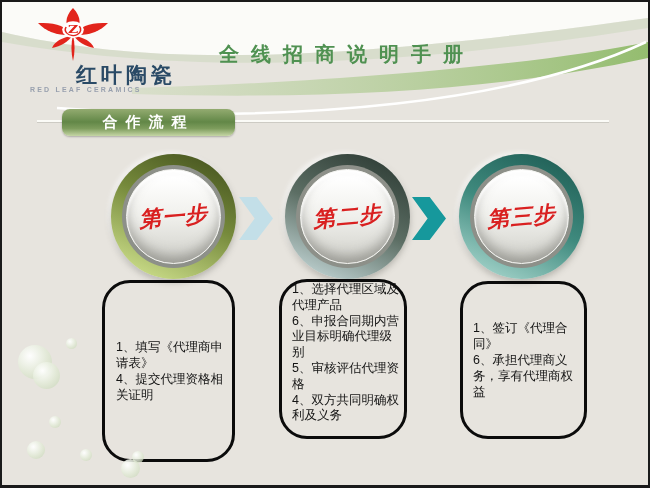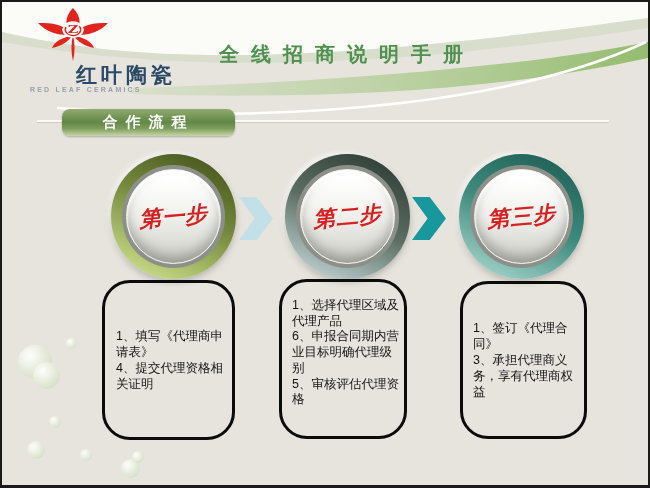--- a/index.html
+++ b/index.html
@@ -60,21 +60,21 @@
     clip-path:polygon(0 0,52% 0,100% 50%,52% 100%,0 100%,46% 50%);}
   .chevron-1{left:237px;background:#c3dfe8;}
   .chevron-2{left:410px;background:#16989c;}
   
   .detail-box{
     position:absolute;box-sizing:border-box;border:3px solid #0b0b0b;border-radius:28px;
     background:transparent;display:flex;flex-direction:column;justify-content:center;
     color:#141414;font-size:12.5px;line-height:16px;
   }
   .detail-box p{margin:0;}
-  #box-1{left:100px;top:278px;width:133px;height:160px;padding:6px 8px 6px 11px;}
+  #box-1{left:100px;top:278px;width:133px;height:182px;padding:6px 8px 6px 11px;}
   #box-2{left:277px;top:277px;width:128px;height:160px;padding:4px 5px 16px 10px;line-height:15.8px;}
   #box-3{left:458px;top:279px;width:127px;height:158px;padding:5px 4px 5px 10px;}
   
   .bubble{position:absolute;border-radius:50%;
     background:radial-gradient(circle at 35% 32%,rgba(255,255,255,.95),rgba(224,233,212,.8) 55%,rgba(184,203,165,.6) 100%);
   }
 </style>
 </head>
 <body>
 
@@ -140,24 +140,25 @@
   </div>
 
   <div class="detail-box" id="box-1">
     <p>1、填写《代理商申请表》</p>
     <p>4、提交代理资格相关证明</p>
   </div>
   <div class="detail-box" id="box-2">
     <p>1、选择代理区域及代理产品</p>
     <p>6、申报合同期内营业目标明确代理级别</p>
     <p>5、审核评估代理资格</p>
+    <p>4、双方共同明确权利及义务</p>
   </div>
   <div class="detail-box" id="box-3">
     <p>1、签订《代理合同》</p>
-    <p>3、承担代理商义务，享有代理商权益</p>
+    <p>6、承担代理商义务，享有代理商权益</p>
   </div>
 
   <span class="bubble" style="left:16px;top:343px;width:34px;height:34px"></span>
   <span class="bubble" style="left:31px;top:360px;width:27px;height:27px"></span>
   <span class="bubble" style="left:64px;top:336px;width:11px;height:11px"></span>
   <span class="bubble" style="left:47px;top:414px;width:12px;height:12px"></span>
   <span class="bubble" style="left:25px;top:439px;width:18px;height:18px"></span>
   <span class="bubble" style="left:78px;top:447px;width:12px;height:12px"></span>
   <span class="bubble" style="left:119px;top:457px;width:19px;height:19px"></span>
   <span class="bubble" style="left:130px;top:449px;width:12px;height:12px"></span>

